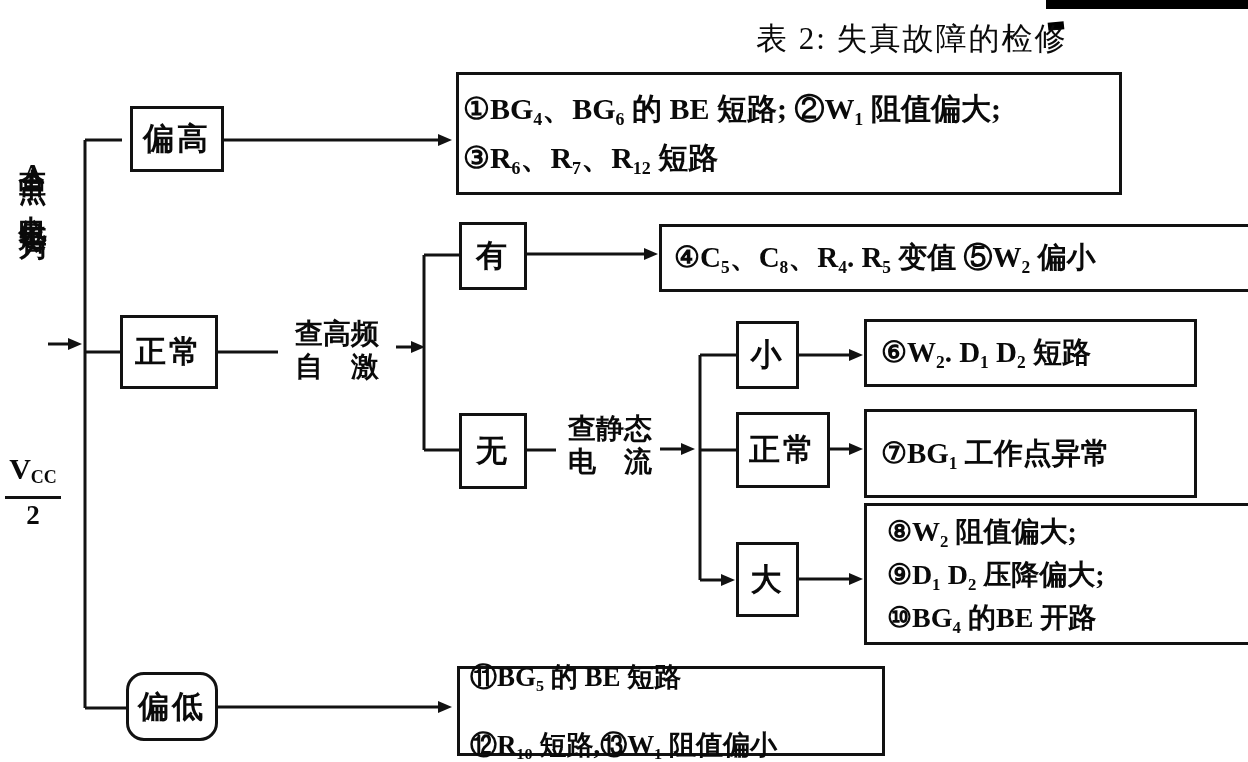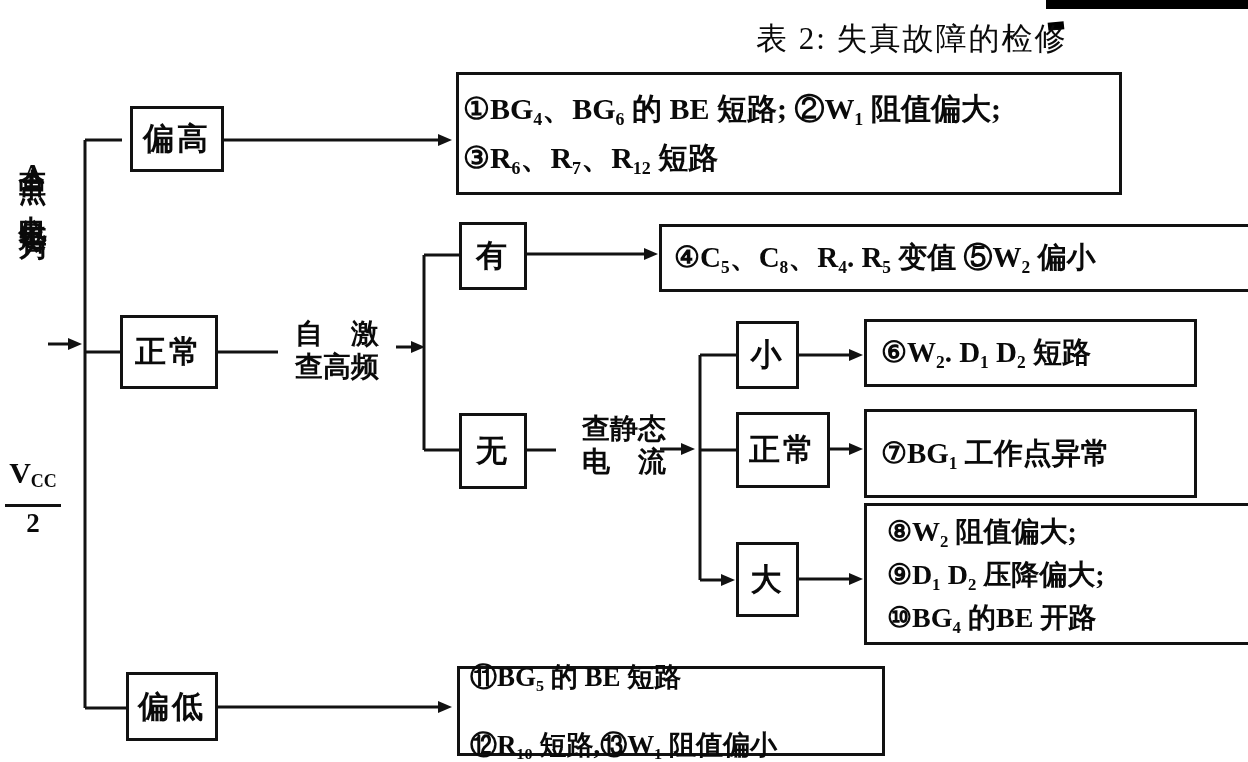--- a/index.html
+++ b/index.html
@@ -13,21 +13,21 @@
   .result{position:absolute;border:3px solid #121212;background:#fff;display:flex;
           flex-direction:column;justify-content:center;box-sizing:border-box;
           font-weight:700;white-space:nowrap;}
   .result .ln{display:block;}
   .chk{position:absolute;font-weight:700;font-size:28px;line-height:33px;
        text-align:center;white-space:nowrap;}
   #root-label{left:6px;top:146px;height:320px;writing-mode:vertical-rl;text-orientation:upright;
               font-size:28px;font-weight:700;letter-spacing:4px;line-height:52px;}
   #vcc-frac{left:2px;top:452px;width:62px;text-align:center;font-weight:700;}
   #vcc-num{display:inline-block;border-bottom:3px solid #121212;padding:0 4px 2px 4px;
-           font-size:30px;line-height:42px;}
+           font-size:30px;line-height:34px;}
   #vcc-num .sub{font-size:18px;vertical-align:-4px;letter-spacing:0;}
   #vcc-den{font-size:27px;line-height:32px;}
   .bar{position:absolute;background:#000;}
   svg{position:absolute;left:0;top:0;}
   svg line{stroke:#121212;stroke-width:3;}
   svg polygon{fill:#121212;}
 </style>
 </head>
 <body>
 
@@ -102,27 +102,27 @@
   <div class="abs" id="title">表 2: 失真故障的检修</div>
 
   <div class="abs" id="root-label">查中点A电位是否为</div>
   <div class="abs" id="vcc-frac">
     <span id="vcc-num"><span>V</span><span class="sub">CC</span></span>
     <div id="vcc-den">2</div>
   </div>
 
   <div class="node node-sm" style="left:122px;top:106px;width:94px;height:66px;margin-left:8px;">偏高</div>
   <div class="node node-sm" style="left:120px;top:315px;width:98px;height:74px;">正常</div>
-  <div class="node node-sm" style="left:126px;top:672px;width:92px;height:69px;">偏低</div>
+  <div class="node node-sm" style="left:126px;top:672px;width:92px;height:69px;border-radius:18px;">偏低</div>
 
   <div class="chk" style="left:276px;top:317px;width:122px;">
+    <div>查高频</div>
     <div>自　激</div>
-    <div>查高频</div>
   </div>
-  <div class="chk" style="left:554px;top:412px;width:112px;text-align:right;">
+  <div class="chk" style="left:554px;top:412px;width:112px;">
     <div>查静态</div>
     <div>电　流</div>
   </div>
 
   <div class="node node-sm" style="left:459px;top:222px;width:68px;height:68px;">有</div>
   <div class="node node-sm" style="left:459px;top:413px;width:68px;height:76px;">无</div>
 
   <div class="node node-sm" style="left:736px;top:321px;width:63px;height:68px;">小</div>
   <div class="node node-sm" style="left:736px;top:412px;width:94px;height:76px;">正常</div>
   <div class="node node-sm" style="left:736px;top:542px;width:63px;height:75px;">大</div>

